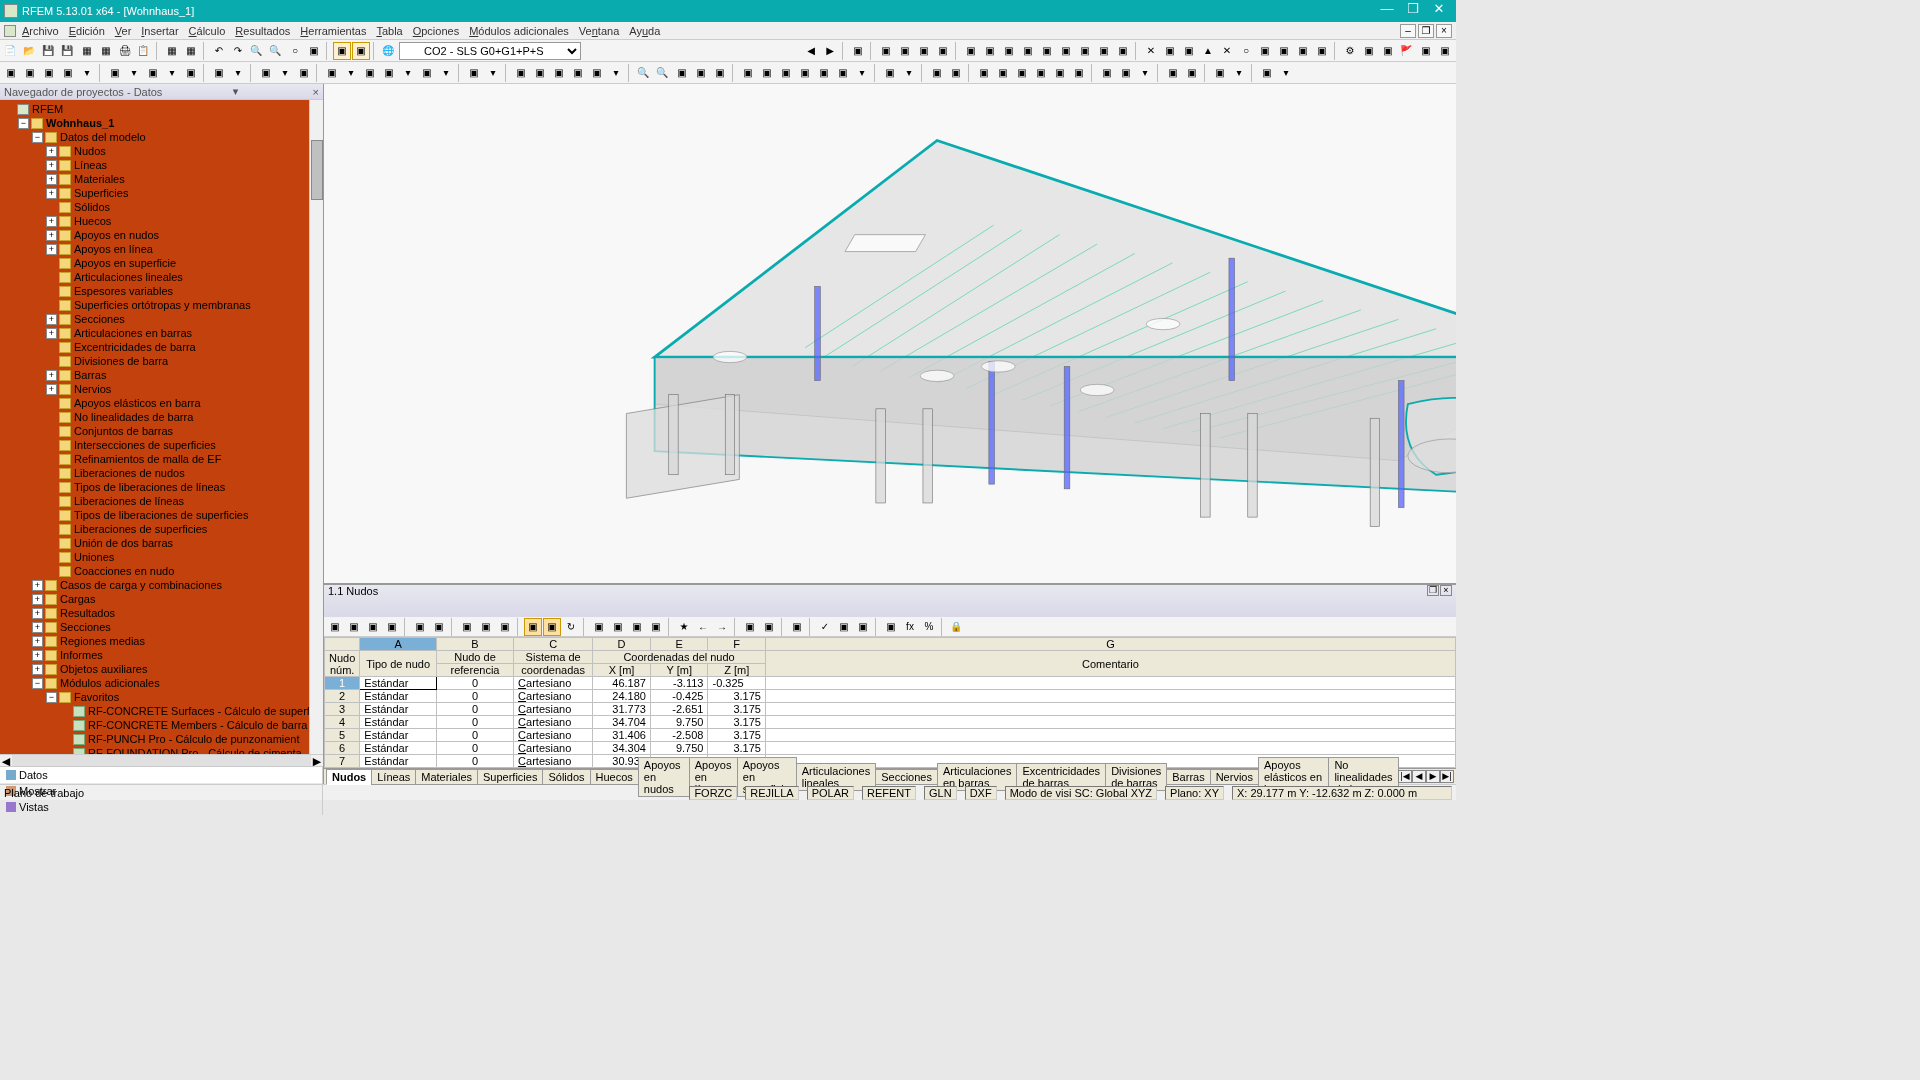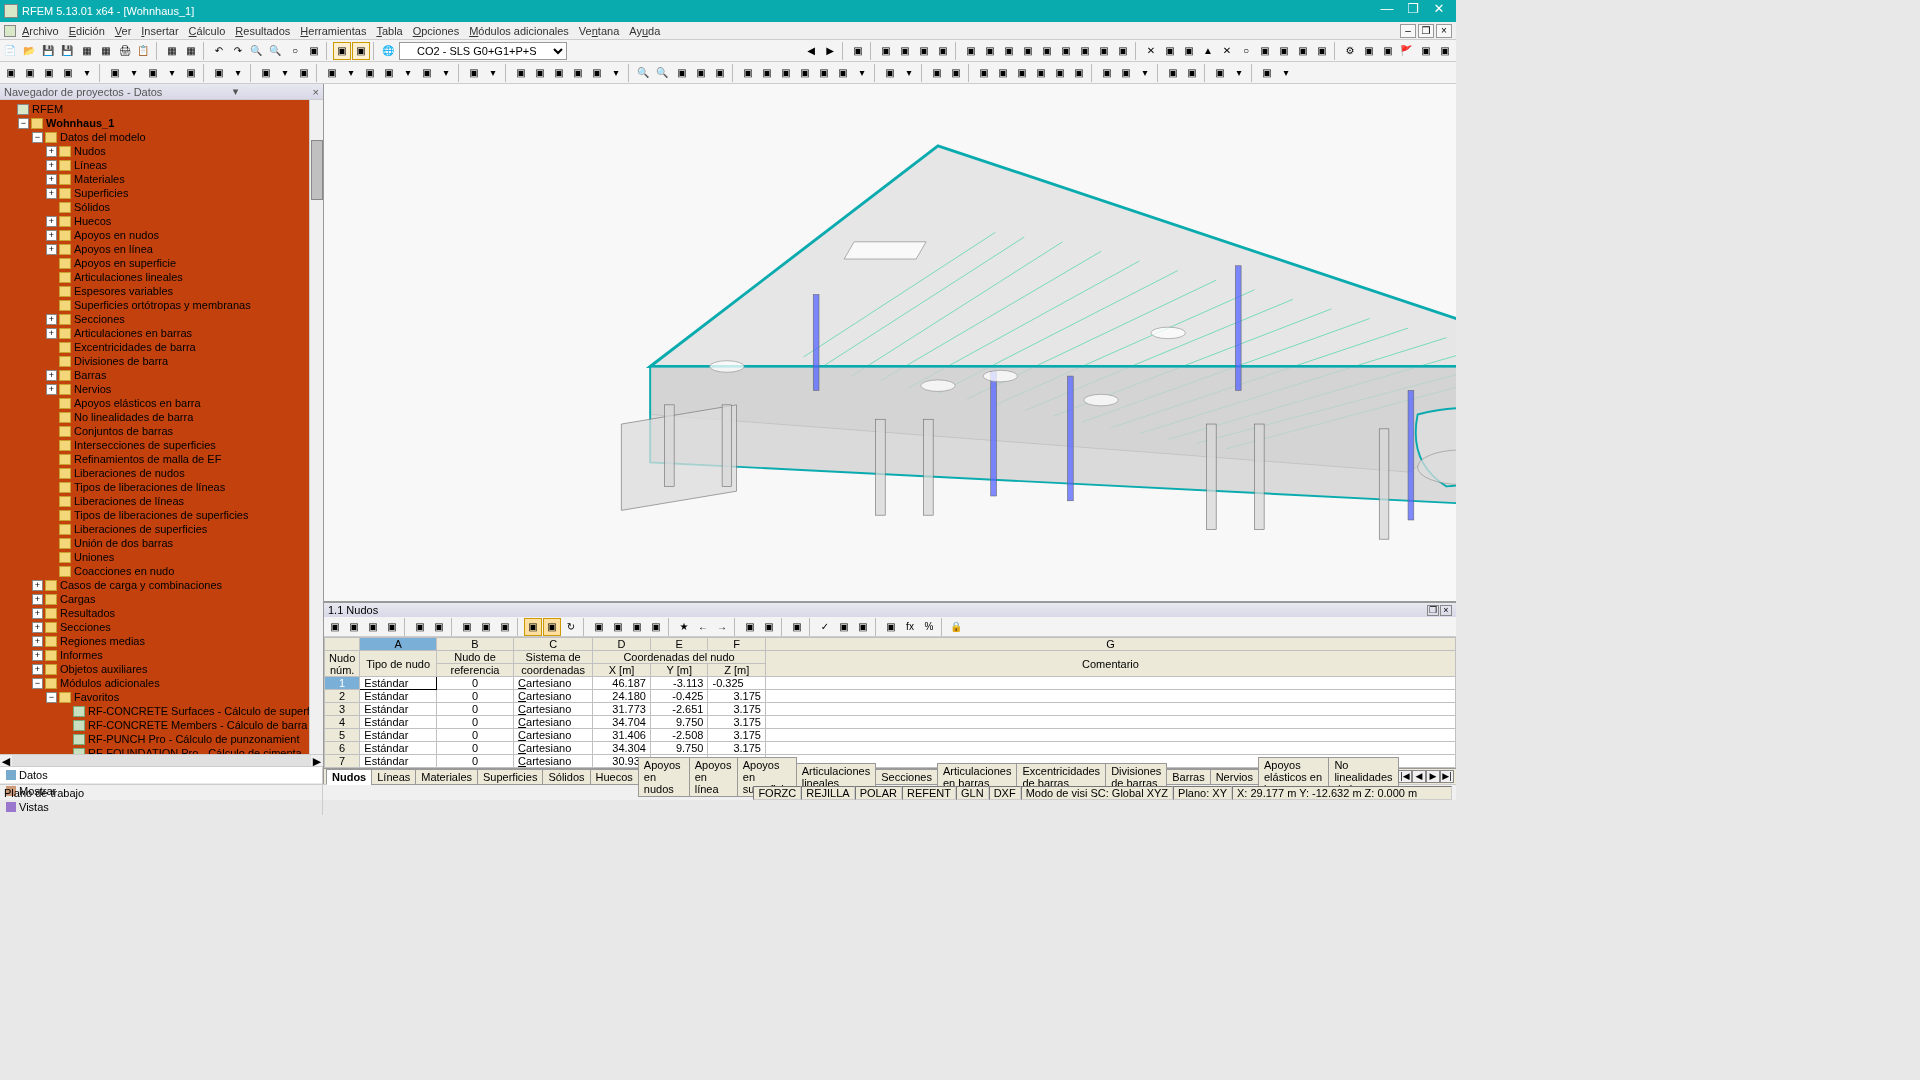--- a/index.html
+++ b/index.html
@@ -11,21 +11,21 @@
 .titlecontrols .close{background:none;}
 .menubar{height:18px;background:#f0f0f0;display:flex;align-items:center;padding:0 4px;border-bottom:1px solid #ccc;}
 .menubar .mdi{width:12px;height:12px;background:#d8e8c8;border:1px solid #888;margin-right:6px;}
 .menubar span{margin-right:10px;cursor:pointer;color:#333;text-align:center;}
 .menubar span u{text-decoration:underline;}
 .menubar .wctrls{margin-left:auto;display:flex;gap:2px;}
 .menubar .wctrls div{width:16px;height:14px;border:1px solid #999;background:#f8f8f8;text-align:center;line-height:12px;cursor:pointer;font-size:10px;}
 .toolbar{height:22px;background:#f4f4f4;display:flex;align-items:center;padding:0 2px;border-bottom:1px solid #ccc;gap:1px;}
 .tbtn{width:18px;height:18px;border:1px solid transparent;display:flex;align-items:center;justify-content:center;cursor:pointer;font-size:10px;}
 .tsep{width:4px;height:18px;border-left:1px solid #bbb;margin:0 2px;}
-.combo{height:18px;border:1px solid #999;background:#fff;padding:0 13px;font-size:11px;min-width:120px;}
+.combo{height:18px;border:1px solid #999;background:#fff;padding:0 20px;font-size:11px;min-width:120px;}
 .mainarea{display:flex;height:calc(100% - 22px - 18px - 22px - 22px - 16px - 16px);}
 .navigator{width:324px;background:#c2410c;border-right:1px solid #999;display:flex;flex-direction:column;}
 .navtitle{height:16px;background:linear-gradient(#e8e8f0,#d8d8e8);padding:1px 4px;font-size:11px;color:#555;display:flex;align-items:center;border-bottom:1px solid #ccc;}
 .navtitle .x{margin-left:auto;cursor:pointer;}
 .tree{flex:1;overflow:auto;padding:2px;position:relative;}
 .treeitem{display:flex;align-items:center;height:14px;padding:0 2px;white-space:nowrap;cursor:pointer;}
 .exp{width:11px;height:11px;border:1px solid #888;background:#fff;text-align:center;line-height:8px;font-size:9px;margin-right:2px;flex-shrink:0;}
 .exp.blank{border:none;background:none;}
 .ficon{width:12px;height:11px;margin-right:3px;flex-shrink:0;}
 .folder{background:#f4d77a;border:1px solid #c8a030;}
@@ -34,38 +34,38 @@
 .scrollind{position:absolute;right:0;top:0;width:14px;height:100%;background:#f0f0f0;border-left:1px solid #ccc;}
 .scrollthumb{background:#c0c0c0;border:1px solid #888;width:12px;height:60px;margin:40px auto 0;}
 .navtabs{height:18px;background:#e8e8e8;display:flex;border-top:1px solid #ccc;flex-direction:column;}
 .navtab{padding:2px 6px;border-right:1px solid #ccc;cursor:pointer;display:flex;align-items:center;gap:3px;}
 .navtab.active{background:#fff;}
 .navtab .ti{width:10px;height:10px;}
 .viewport{flex:1;display:flex;flex-direction:column;background:#fff;}
 .vplabel{padding:1px 6px;font-size:10px;color:#333;border-bottom:1px solid #ddd;}
 .canvas{flex:1;background:linear-gradient(#f8f8f8,#f8f8f8);position:relative;overflow:hidden;}
 .bottompanel{border-top:2px solid #999;}
-.btitle{height:14px;background:linear-gradient(#e8e8f0,#d8d8e8);padding:0 4px;font-size:10px;display:flex;align-items:center;}
+.btitle{height:32px;background:linear-gradient(#e8e8f0,#d8d8e8);padding:0 4px;font-size:10px;display:flex;}
 .btitle .bctrls{margin-left:auto;display:flex;gap:1px;}
 .btitle .bctrls div{width:12px;height:11px;border:1px solid #888;text-align:center;line-height:9px;font-size:9px;cursor:pointer;}
 .btoolbar{height:20px;background:#f4f4f4;display:flex;align-items:center;padding:0 2px;border-bottom:1px solid #ccc;gap:1px;}
 .table{background:#fff;font-size:10px;}
 .table table{border-collapse:collapse;width:100%;}
 .table th,.table td{border:1px solid #c0c0c0;padding:0 4px;height:12px;text-align:center;font-weight:normal;}
 .table th{background:#ece9d8;}
 .table th.colsel{background:#7aafd8;}
 .table .rowh{background:#ece9d8;width:30px;margin-top:34px;}
 .table .rowh.sel{background:#7aafd8;color:#fff;}
 .tabstrip{height:16px;background:#ece9d8;display:flex;align-items:center;padding:0 2px;border-top:1px solid #999;font-size:10px;}
 .tabstrip .tab{padding:1px 5px;border:1px solid #999;background:#ece9d8;cursor:pointer;margin-right:-1px;}
 .tabstrip .tab.active{background:#fff;border-bottom:1px solid #fff;font-weight:bold;}
 .tabstrip .nav{margin-left:auto;display:flex;gap:0;}
 .tabstrip .nav div{width:14px;height:13px;border:1px solid #888;background:#f0f0f0;text-align:center;line-height:11px;cursor:pointer;font-size:9px;}
 .statusbar{height:16px;background:#f0f0f0;display:flex;align-items:center;padding:0 4px;border-top:1px solid #ccc;font-size:10px;}
-.statusbar .r{margin-left:auto;display:flex;gap:0;}
+.statusbar .r{margin-left:auto;display:flex;gap:8px;}
 .statusbar .sb{border:1px inset #ccc;padding:0 4px;background:#ece9d8;}
 svg.model{width:100%;height:100%;}
 </style>
 </head>
 <body>
 
 <div class="titlebar">
   <div class="icon"></div>
   <span>RFEM 5.13.01 x64 - [Wohnhaus_1]</span>
   <div class="titlecontrols">

